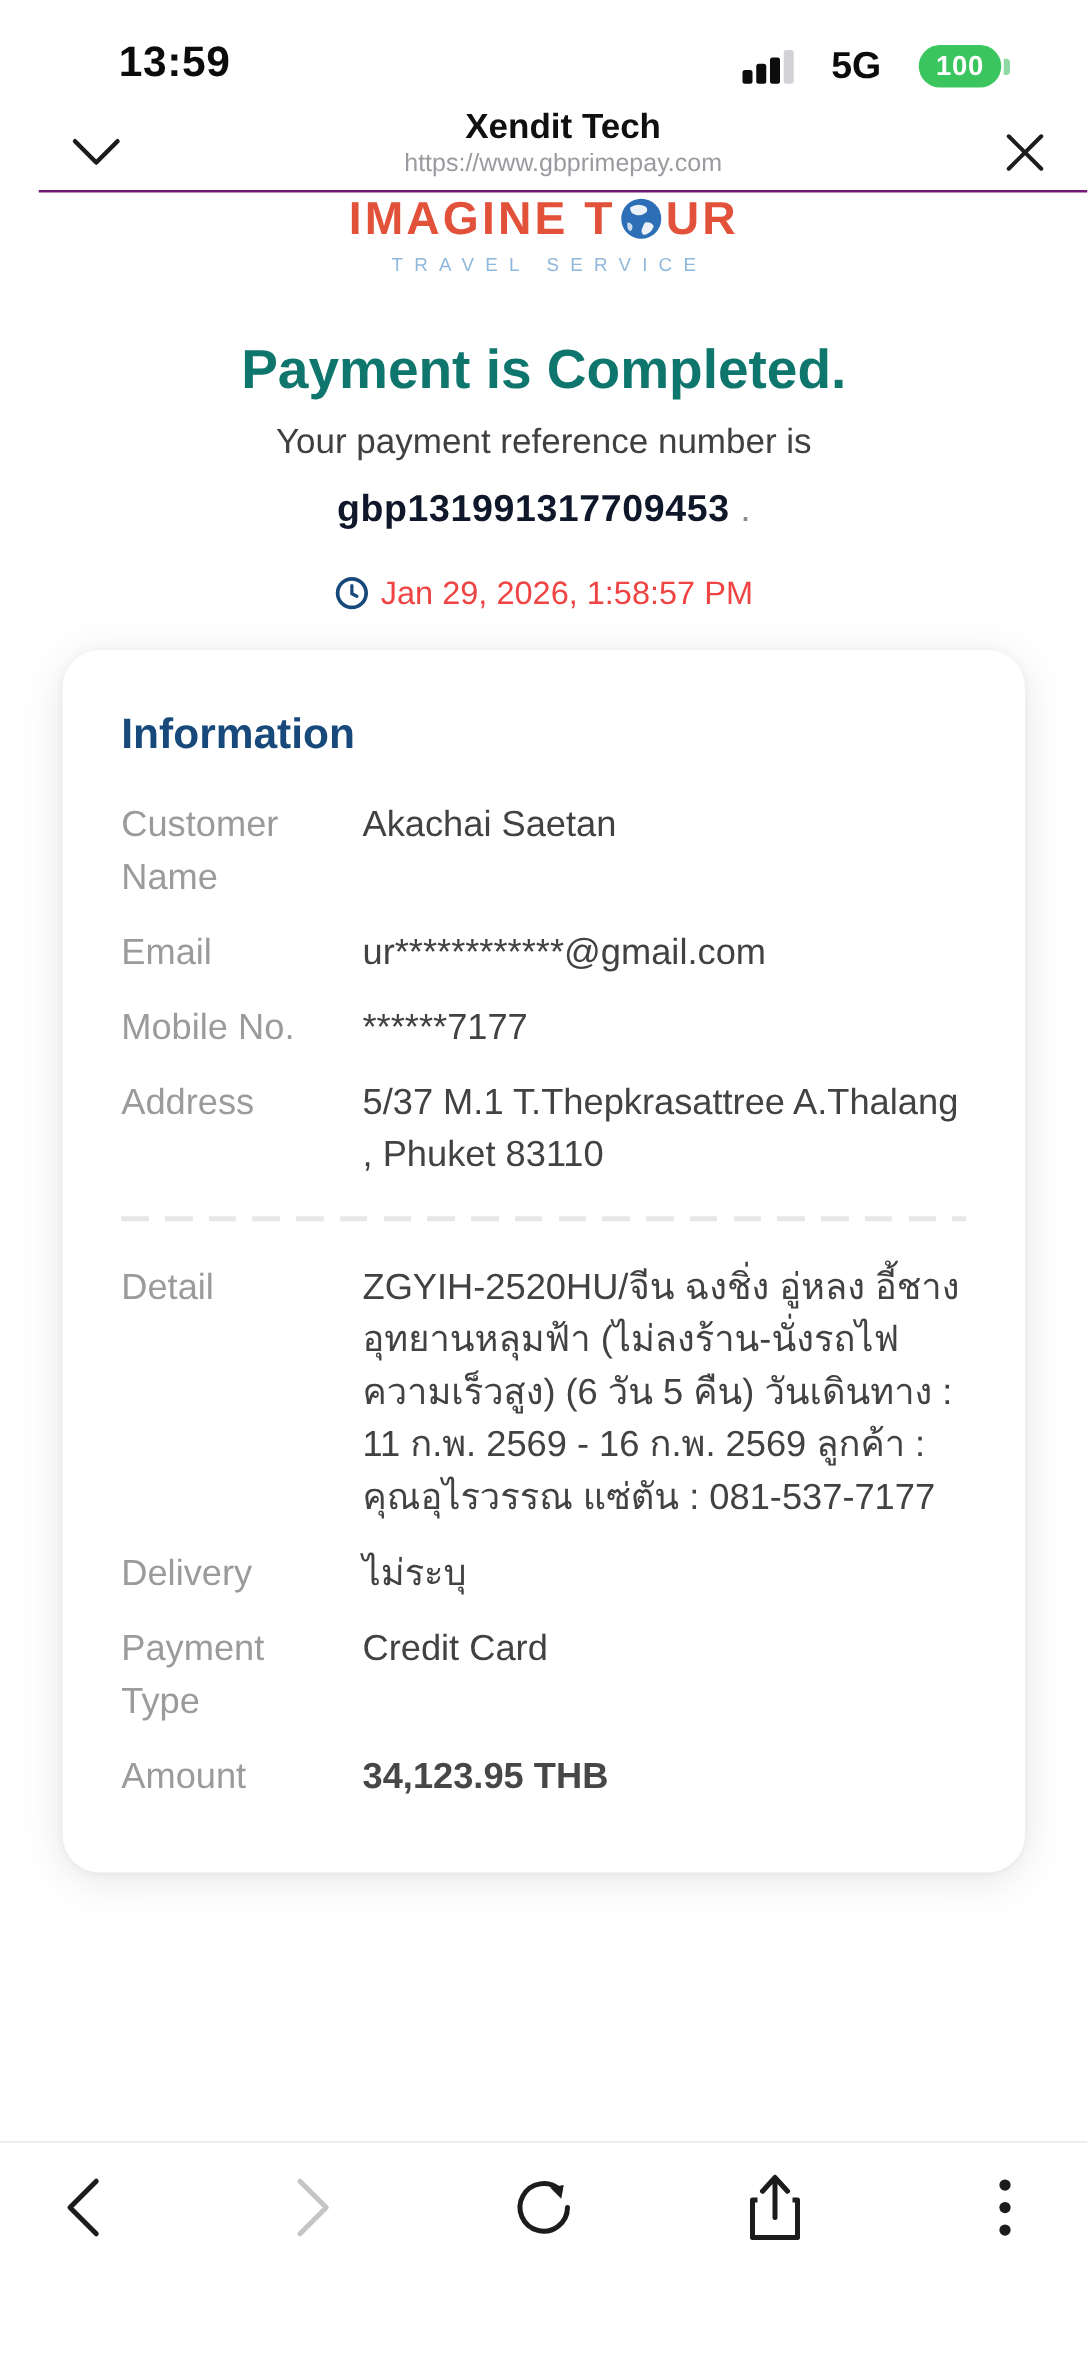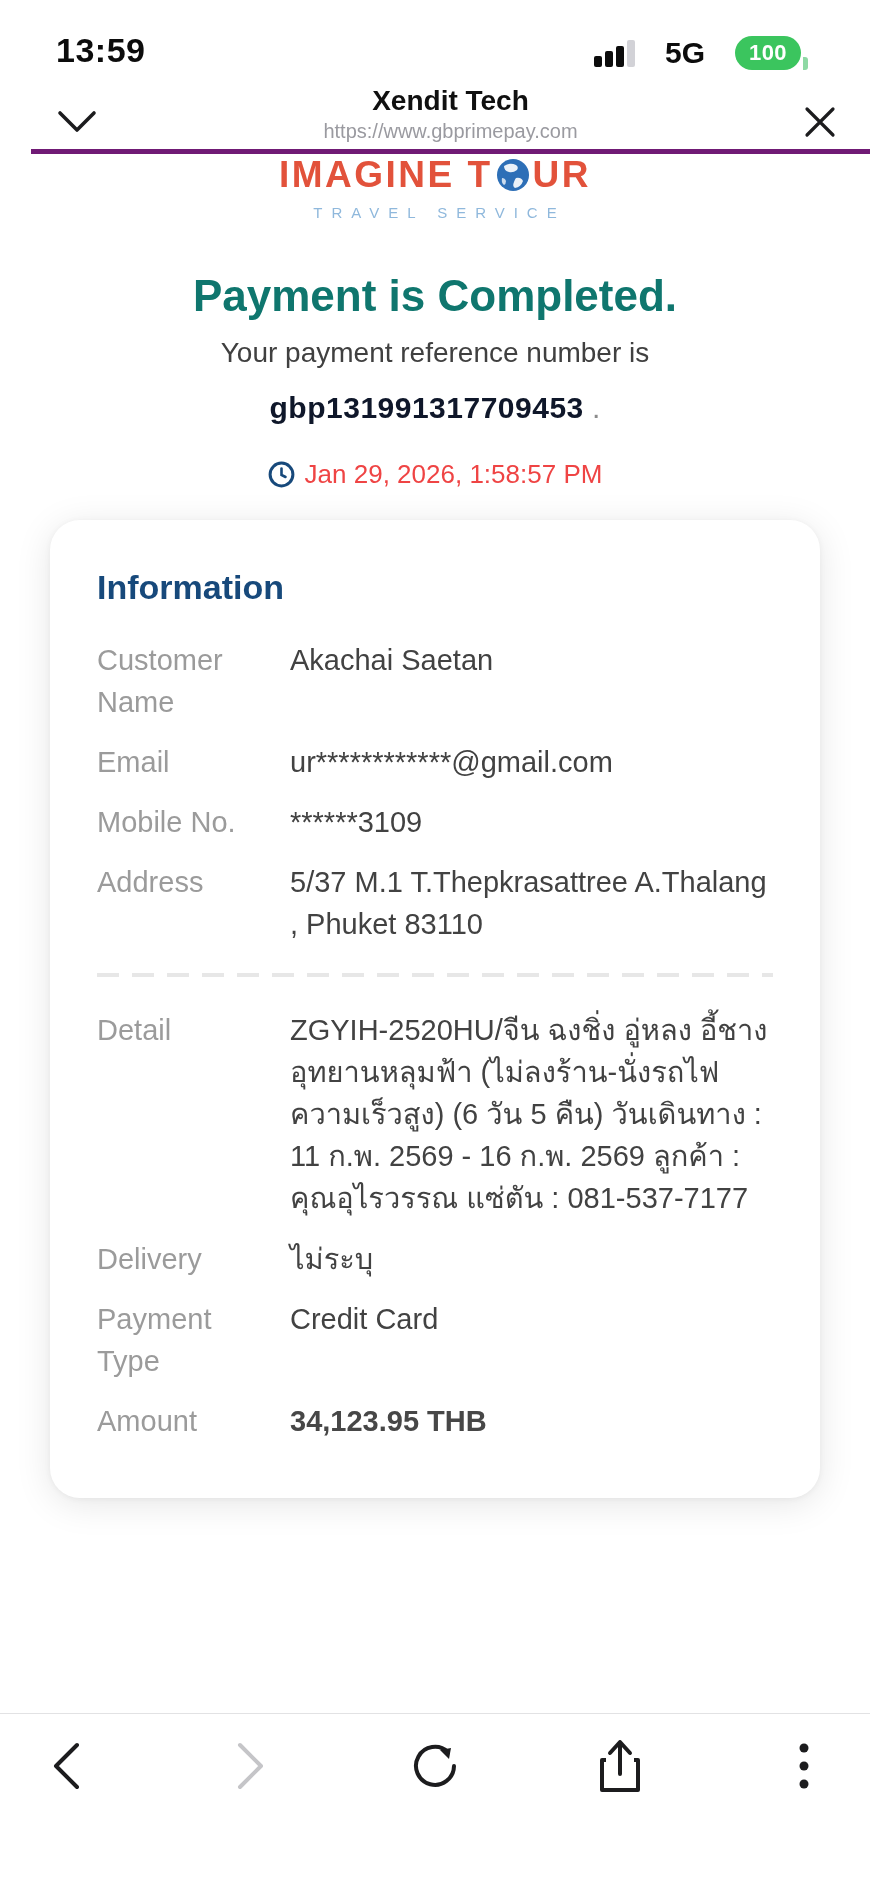--- a/index.html
+++ b/index.html
@@ -5,36 +5,36 @@
   * { margin:0; padding:0; box-sizing:border-box; }
   html,body { width:870px; }
   body {
     height:1882px; position:relative; background:#ffffff; overflow:hidden;
     font-family:"Liberation Sans","DejaVu Sans",sans-serif; color:#424242;
     -webkit-font-smoothing:antialiased;
   }
 
   
   .status-bar { height:80px; display:flex; align-items:flex-end; justify-content:space-between;
-    padding:0 62px 10px 56px; }
+    padding:0 62px 10px 95px; }
   .sb-time { font-size:34px; font-weight:700; color:#0c0c0c; letter-spacing:.5px; }
   .sb-right { display:flex; align-items:center; gap:30px; }
   .signal { display:flex; align-items:flex-end; gap:3px; height:28px; }
   .signal i { display:block; width:8px; border-radius:2px; background:#0c0c0c; }
   .signal i:nth-child(1){height:11px;} .signal i:nth-child(2){height:16px;}
   .signal i:nth-child(3){height:21px;} .signal i:nth-child(4){height:27px; background:#d2d2d7;}
   .sb-net { font-size:30px; font-weight:600; color:#0c0c0c; }
-  .battery { display:flex; align-items:flex-end; }
+  .battery { display:flex; align-items:center; }
   .battery .body { min-width:66px; height:34px; border-radius:17px; background:#3BC55E;
     color:#fff; font-size:22px; font-weight:700; display:flex; align-items:center; justify-content:center;
     padding:0 8px; letter-spacing:.5px; }
   .battery .nub { width:5px; height:13px; background:#8ed9a4; border-radius:0 3px 3px 0; margin-left:2px; }
 
   
-  .browser-header { height:74px; position:relative; text-align:center; border-bottom:5px solid #701a75;margin-left:31px; }
+  .browser-header { height:74px; position:relative; text-align:center; border-bottom:2px solid #701a75;margin-left:31px; }
   .bh-title { font-size:28px; font-weight:700; color:#101010; line-height:1.1; padding-top:6px; }
   .bh-url { font-size:20px; color:#9a9aa0; margin-top:3px; }
   .bh-btn { position:absolute; top:18px; width:48px; height:48px; display:flex; align-items:center;
     justify-content:center; cursor:pointer; background:none; border:none; }
   .bh-btn.left { left:22px; } .bh-btn.right { right:26px; }
 
   
   .content { text-align:center; }
 
   .logo-wrap { }
@@ -144,21 +144,21 @@
     <div class="row">
       <span class="label">Customer Name</span>
       <span class="value">Akachai Saetan</span>
     </div>
     <div class="row">
       <span class="label">Email</span>
       <span class="value">ur************@gmail.com</span>
     </div>
     <div class="row">
       <span class="label">Mobile No.</span>
-      <span class="value">******3109</span>
+      <span class="value">******7177</span>
     </div>
     <div class="row">
       <span class="label">Address</span>
       <span class="value">5/37 M.1 T.Thepkrasattree A.Thalang , Phuket 83110</span>
     </div>
 
     <div class="divider"></div>
 
     <div class="row">
       <span class="label">Detail</span>

